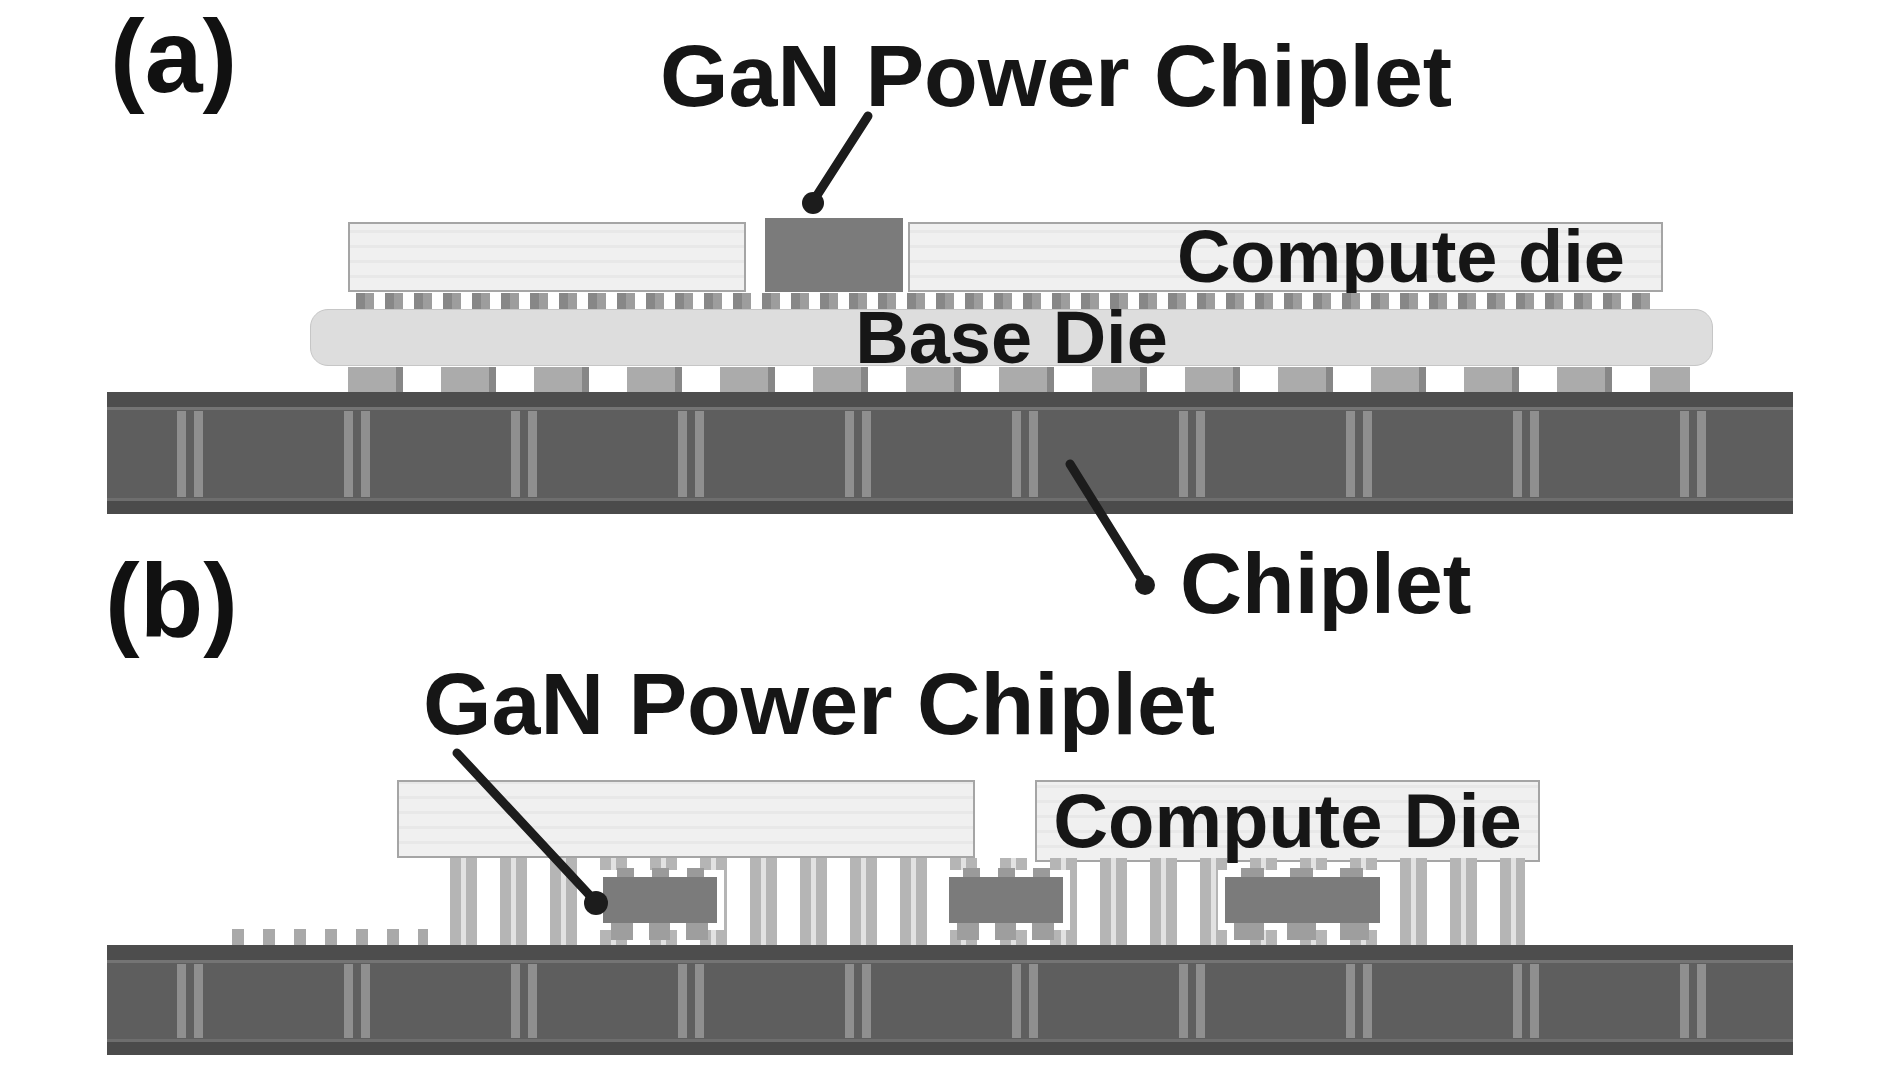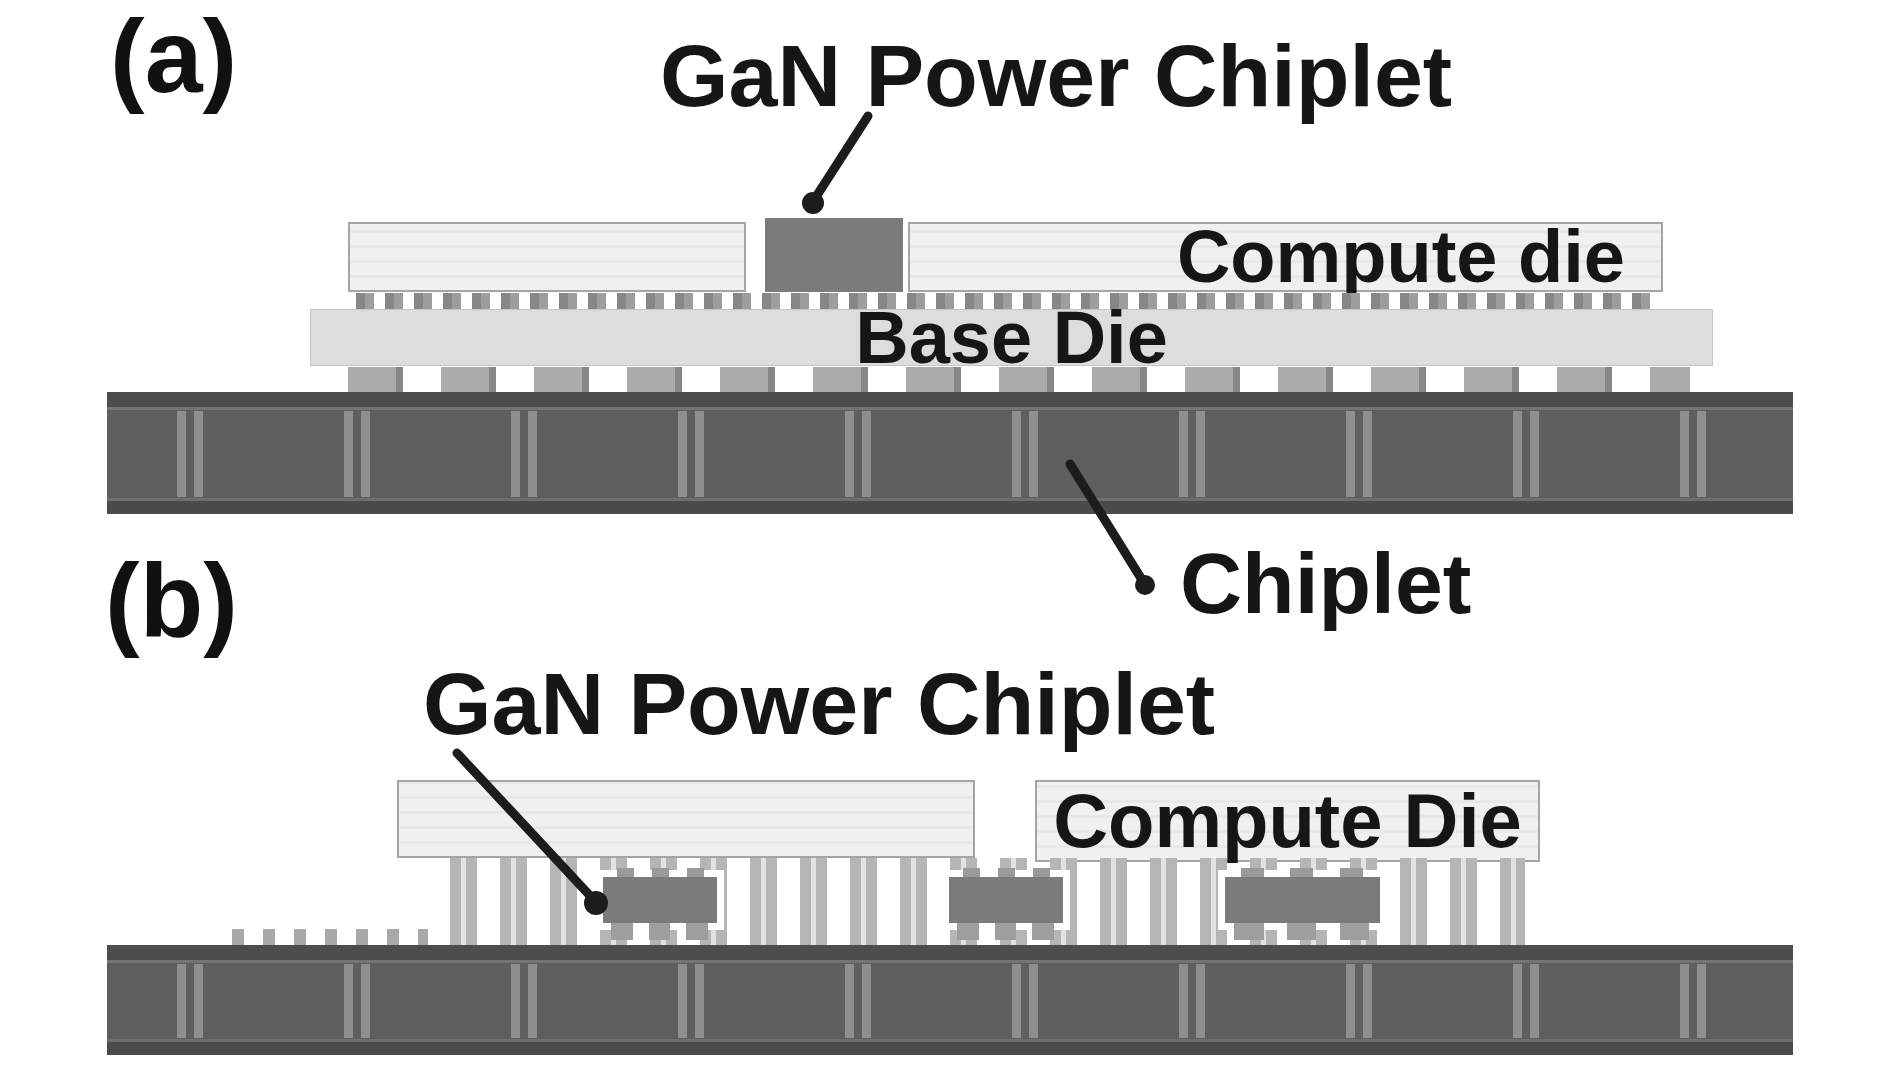--- a/index.html
+++ b/index.html
@@ -73,21 +73,21 @@
   <div class="chiplet-a" style="left:765px;top:218px;width:138px;height:74px;"></div>
 
   <div class="die" style="left:908px;top:222px;width:755px;height:70px;">
     <div class="die-text-wrap" style="justify-content:flex-end;padding-right:36px;">
       <span class="label" style="position:static;font-size:74px;">Compute die</span>
     </div>
   </div>
 
   <div class="ubumps" style="left:356px;top:293px;width:1302px;height:16px;"></div>
 
-  <div class="base-die" style="left:310px;top:309px;width:1403px;height:57px;">
+  <div class="base-die" style="left:310px;top:309px;width:1403px;height:57px;border-radius:18px;">
     <span class="label" style="position:static;font-size:74px;">Base Die</span>
   </div>
 
   <div class="c4bumps" style="left:348px;top:367px;width:1342px;height:25px;"></div>
 
   <div class="package" style="left:107px;top:392px;width:1686px;height:122px;">
     <div class="band-top"></div>
     <div class="vias"></div>
     <div class="band-bottom"></div>
   </div>

